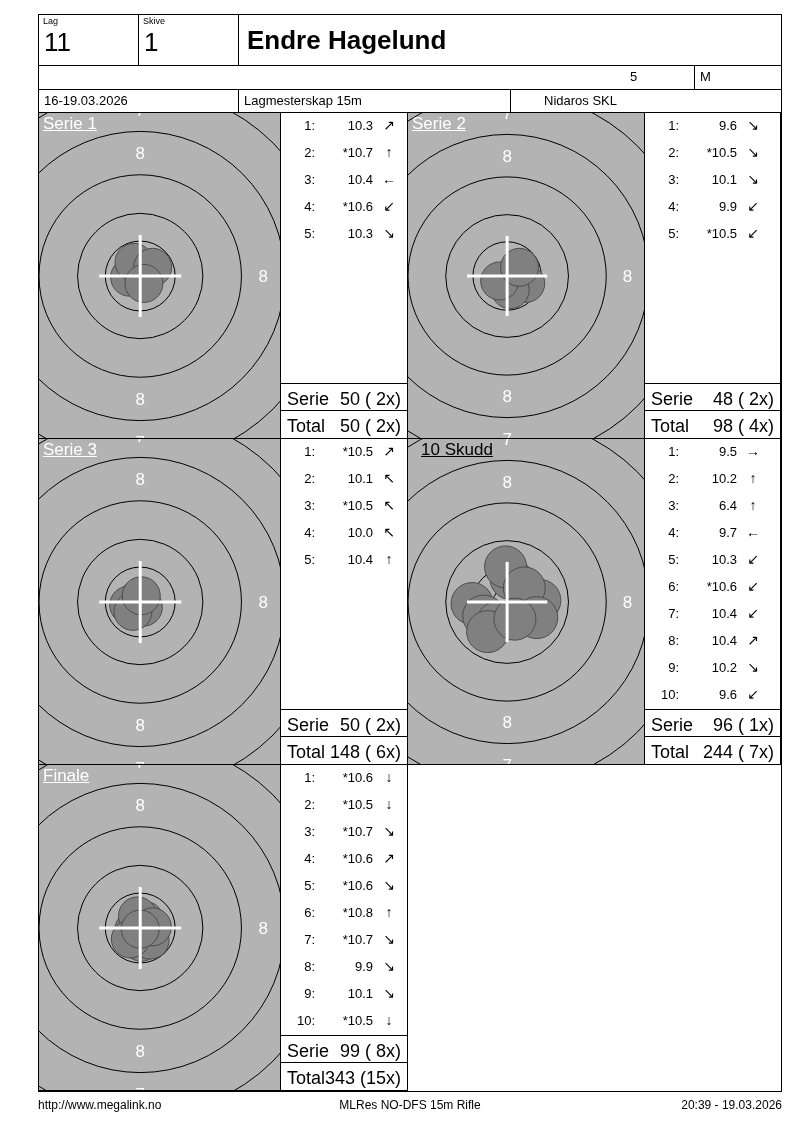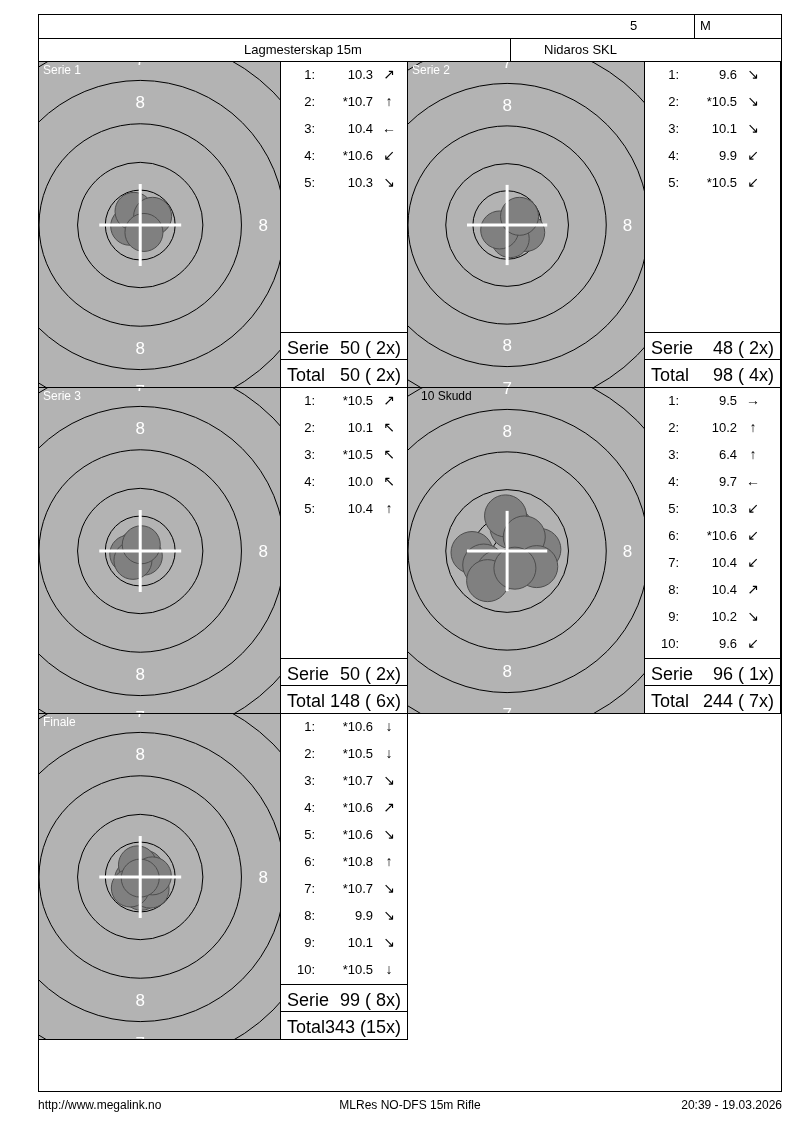--- a/index.html
+++ b/index.html
@@ -26,21 +26,21 @@
   .hdr-row2{position:relative;height:23px;border-bottom:1px solid #000;}
   .hdr-row3{position:relative;height:22px;border-bottom:1px solid #000;}
   .c{position:absolute;top:0;bottom:0;box-sizing:border-box;font-size:13px;padding:3px 0 0 5px;}
   .bdr{border-right:1px solid #000;}
 
   
   .grid{position:relative;}
   .block{position:absolute;box-sizing:border-box;}
   .target{position:absolute;left:0;top:0;width:100%;height:100%;overflow:hidden;background:#fff;}
   .tgt-svg{display:block;}
-  .blk-label{position:absolute;left:4px;top:1px;font-size:12px;color:#fff;z-index:5;}
+  .blk-label{position:absolute;left:4px;top:1px;font-size:17px;color:#fff;z-index:5;text-decoration:underline;}
   .blk-label.dark{color:#000;margin-left:9px;}
 
   .shots{position:absolute;top:0;bottom:0;box-sizing:border-box;background:#fff;border-left:1px solid #000;border-right:1px solid #000;}
   .shots-inner{position:relative;height:100%;}
   .shotline{position:relative;height:27px;font-size:13px;}
   .sn{position:absolute;left:10px;top:5px;width:24px;text-align:right;}
   .sv{position:absolute;left:38px;top:5px;width:54px;text-align:right;}
   .sa{position:absolute;left:98px;top:4px;width:20px;text-align:center;font-size:14px;}
   .totline{position:absolute;left:0;right:0;height:27px;border-top:1px solid #000;font-size:18px;}
   .tl-lab{position:absolute;left:6px;top:5px;}
@@ -52,27 +52,41 @@
   .f-mid{position:absolute;left:50%;top:0;transform:translateX(-50%);}
   .f-right{position:absolute;right:0;top:0;}
 </style>
 </head>
 <body>
 
 <div class="page">
 
   <div class="sheet">
 
+    <div class="hdr-row1">
+      <div class="hdr-cell hdr-lag bdr">
+        <span class="mini-label">Lag</span>
+        <span class="big-val">11</span>
+      </div>
+      <div class="hdr-cell hdr-skive bdr">
+        <span class="mini-label">Skive</span>
+        <span class="big-val">1</span>
+      </div>
+      <div class="hdr-cell hdr-name">
+        <span class="name-val">Endre Hagelund</span>
+      </div>
+    </div>
 
     <div class="hdr-row2">
       <div class="c bdr" style="left:586px;width:70px;">5</div>
       <div class="c" style="left:656px;right:0;">M</div>
     </div>
 
     <div class="hdr-row3">
+      <div class="c bdr" style="left:0;width:200px;">16-19.03.2026</div>
       <div class="c bdr" style="left:200px;width:272px;">Lagmesterskap 15m</div>
       <div class="c" style="left:500px;right:0;">Nidaros SKL</div>
     </div>
 
     <div class="grid" id="grid">
         <div class="block" style="left: 0px; top: 0px; width: 241px; height: 326px; border-bottom: 1px solid rgb(0, 0, 0);">
           <div class="target">
             <svg class="tgt-svg" width="241" height="326" viewBox="0 0 241 326" xmlns="http://www.w3.org/2000/svg">
               <rect x="0" y="0" width="241" height="326" fill="#ffffff"></rect>
               <circle cx="101.22" cy="163" r="228.95" fill="#b3b3b3" stroke="#000" stroke-width="1"></circle>

